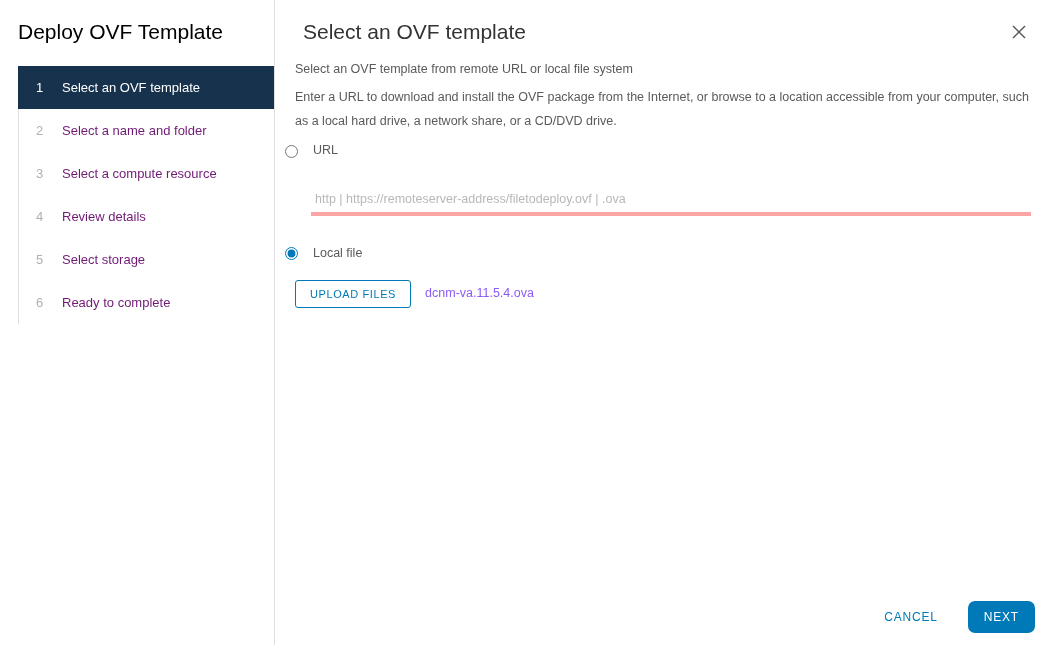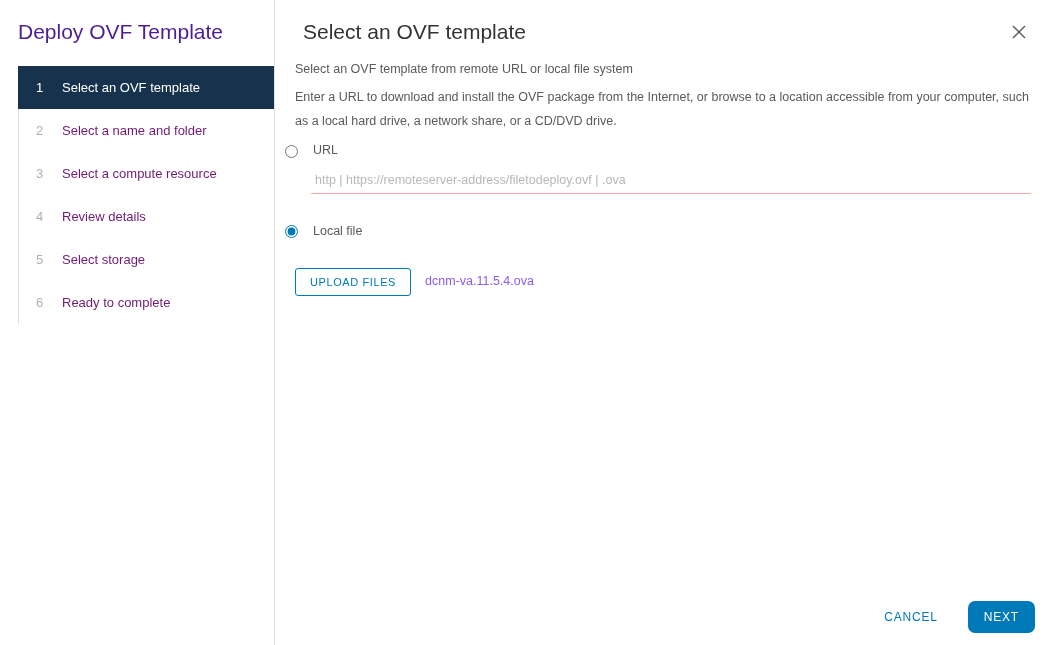--- a/index.html
+++ b/index.html
@@ -20,21 +20,21 @@
       width: 285px;
       background: #ffffff;
       border-right: 1px solid #e0e0e0;
       padding-top: 20px;
       display: flex;
       flex-direction: column;
     }
     .sidebar-title {
       font-size: 21px;
       font-weight: 400;
-      color: #4c1d95;
+      color: #000000;
       padding: 0 18px 22px 18px;
     }
     .steps {
       display: flex;
       flex-direction: column;
       border-left: 1px solid #e0e0e0;
       margin-left: 18px;
     }
     .step {
       display: flex;
@@ -119,38 +119,38 @@
       accent-color: #0079b8;
       cursor: pointer;
     }
     .radio-label {
       font-size: 12.5px;
       color: #5a5a5a;
     }
     .url-input {
       width: 720px;
       border: none;
-      border-bottom: 1px solid #fca5a5;
+      border-bottom: 4px solid #fca5a5;
       padding: 6px 4px;
       margin-left: 16px;
-      margin-top: 0;
+      margin-top: 19px;
       margin-bottom: 26px;
       font-size: 12.5px;
       color: #7a7a7a;
       outline: none;
       background: transparent;
     }
     .url-input::placeholder {
       color: #b8b8b8;
     }
     .file-row {
       display: flex;
       align-items: center;
       gap: 14px;
-      margin-top: 24px;
+      margin-top: 14px;
     }
     .upload-button {
       border: 1px solid #0079b8;
       background: #ffffff;
       color: #0079b8;
       font-size: 11px;
       letter-spacing: 0.6px;
       font-weight: 500;
       padding: 7px 14px;
       border-radius: 3px;

